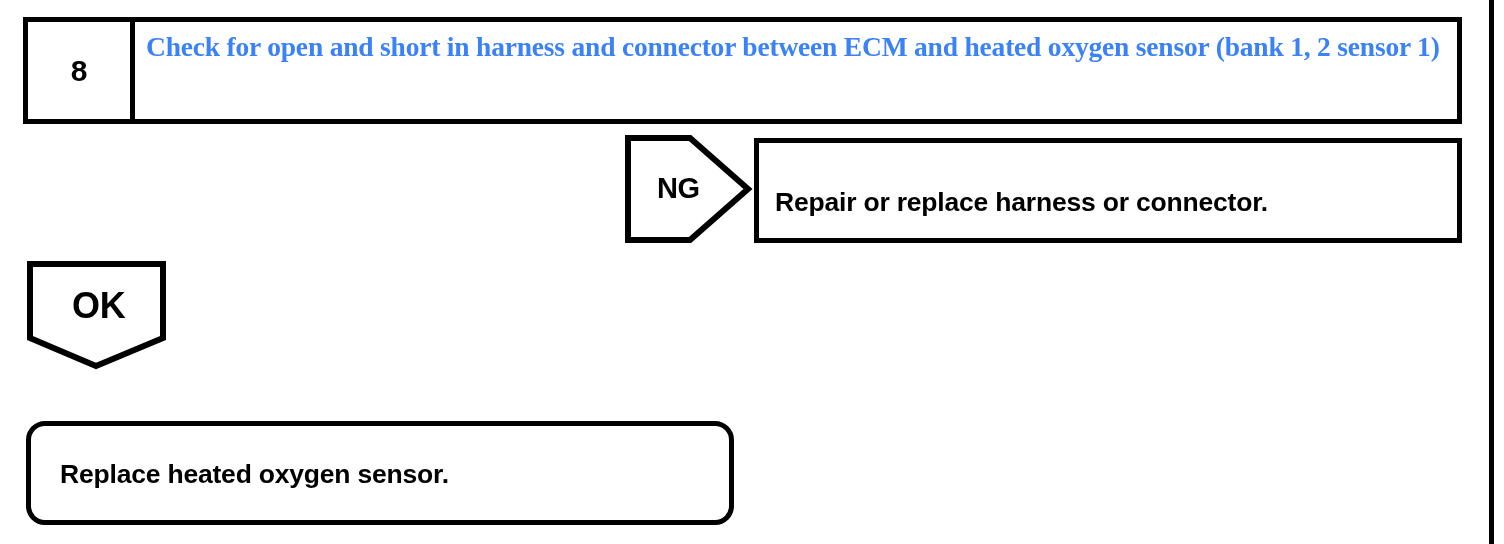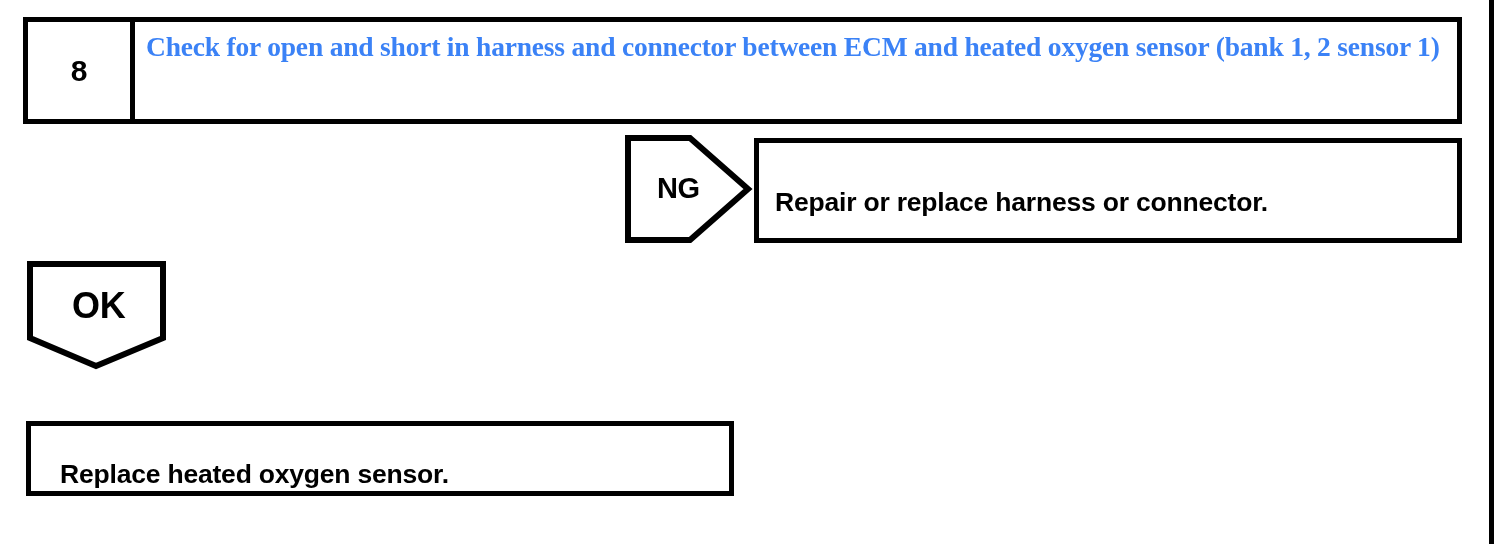--- a/index.html
+++ b/index.html
@@ -119,21 +119,22 @@
     font-weight: bold;
     color: #000000;
     letter-spacing: -0.3px;
   }
 
   
   #final-box {
     left: 26px;
     top: 421px;
     width: 708px;
-    height: 75px;
+    height: 104px;
+    border-radius: 19px;
   }
   #final-text {
     position: absolute;
     left: 29px;
     top: 33px;
     font-size: 26.5px;
     font-weight: bold;
     color: #000000;
     letter-spacing: -0.2px;
   }

